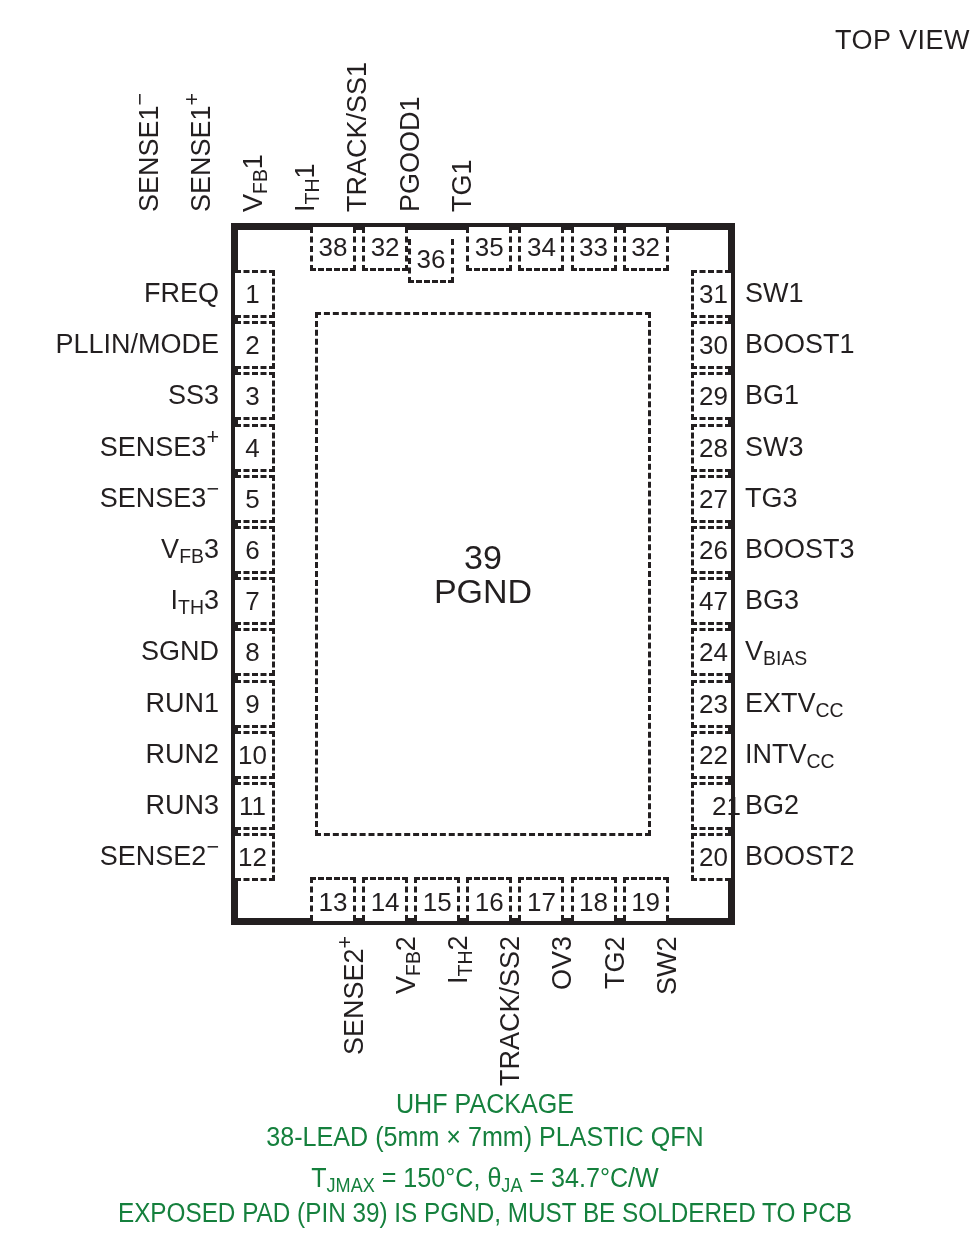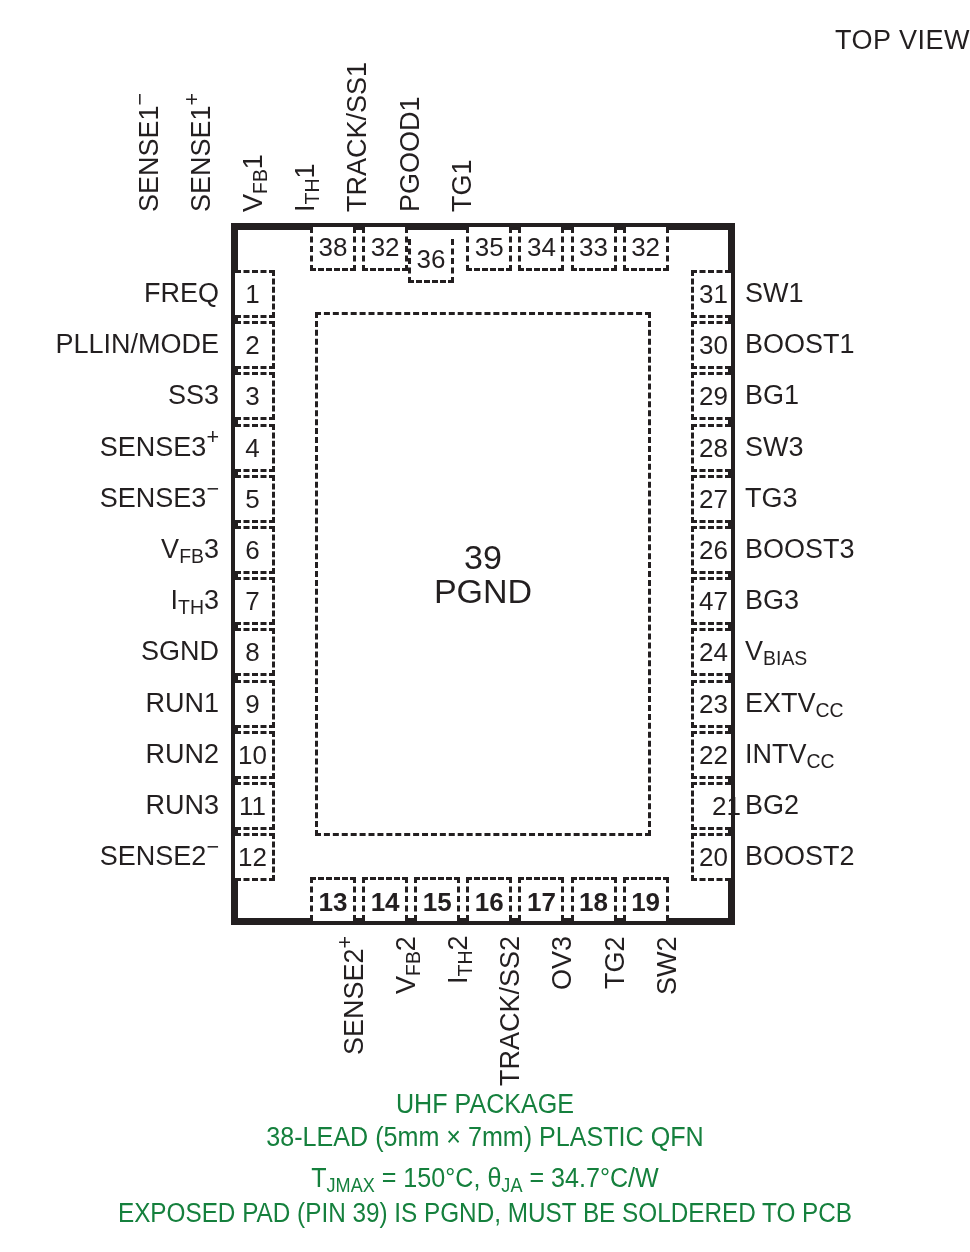--- a/index.html
+++ b/index.html
@@ -93,21 +93,20 @@
     border-top: none;
     padding-bottom: 2px;
     text-align: center;
   }
   .pin-box.bottom {
     width: 46px;
     height: 44px;
     border: 3px dashed #231f20;
     border-bottom: none;
     padding-top: 2px;
-    font-weight: bold;
   }
 
   
   .pin-label {
     position: absolute;
     font-size: 27px;
     line-height: 1;
     white-space: nowrap;
     color: #231f20;
   }

